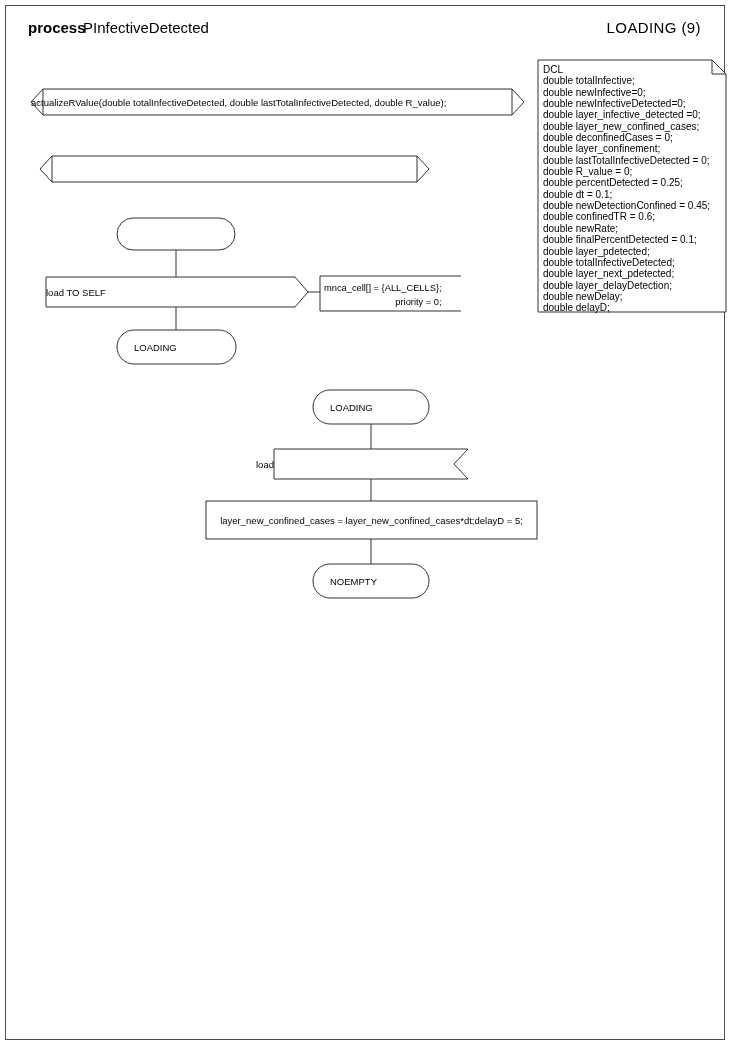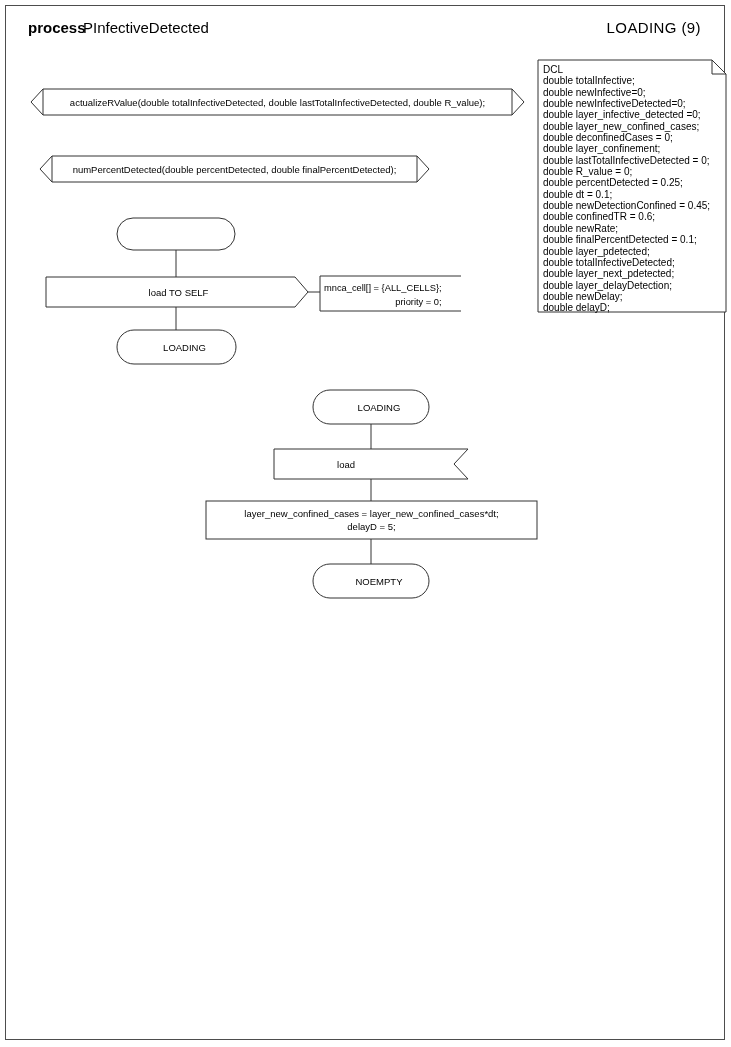--- a/index.html
+++ b/index.html
@@ -69,28 +69,28 @@
     fill: none;
   }
 
   
   .lbl {
     position: absolute;
     font-size: 9.5px;
     color: #000;
     line-height: 13px;
     white-space: nowrap;
-    text-align: center;
+    text-align: left;
     pointer-events: none;
   }
   .lbl.center-box {
     display: flex;
     align-items: center;
     justify-content: center;
-    flex-direction: column;
+    flex-direction: row;
   }
 
   
   #dcl-text {
     position: absolute;
     left: 543px;
     top: 64px;
     width: 180px;
     font-size: 10px;
     line-height: 11.35px;
@@ -180,24 +180,23 @@
 double newRate;
 double finalPercentDetected = 0.1;
 double layer_pdetected;
 double totalInfectiveDetected;
 double layer_next_pdetected;
 double layer_delayDetection;
 double newDelay;
 double delayD;</div>
 
   <div class="lbl" style="left:31px; top:96px; width:493px;">actualizeRValue(double totalInfectiveDetected, double lastTotalInfectiveDetected, double R_value);</div>
-  <div class="lbl" style="left:40px; top:163px; width:389px;">numPercentDetected(double percentDetected, double finalPercentDetected);</div>
 
   <div class="lbl" style="left:133px; top:228px; width:102px;"></div>
-  <div class="lbl" style="left:46px; top:286px; width:249px;padding-left:8px;">load TO SELF</div>
+  <div class="lbl" style="left:46px; top:286px; width:249px;">load TO SELF</div>
   <div id="comment-text">mnca_cell[] = {ALL_CELLS};
 priority = 0;</div>
   <div class="lbl" style="left:134px; top:341px; width:101px;">LOADING</div>
 
   <div class="lbl" style="left:330px; top:401px; width:98px;">LOADING</div>
   <div class="lbl" style="left:256px; top:458px; width:180px;">load</div>
   <div class="lbl center-box" style="left:206px; top:501px; width:331px; height:38px;">
     <span>layer_new_confined_cases = layer_new_confined_cases*dt;</span>
     <span>delayD = 5;</span>
   </div>

